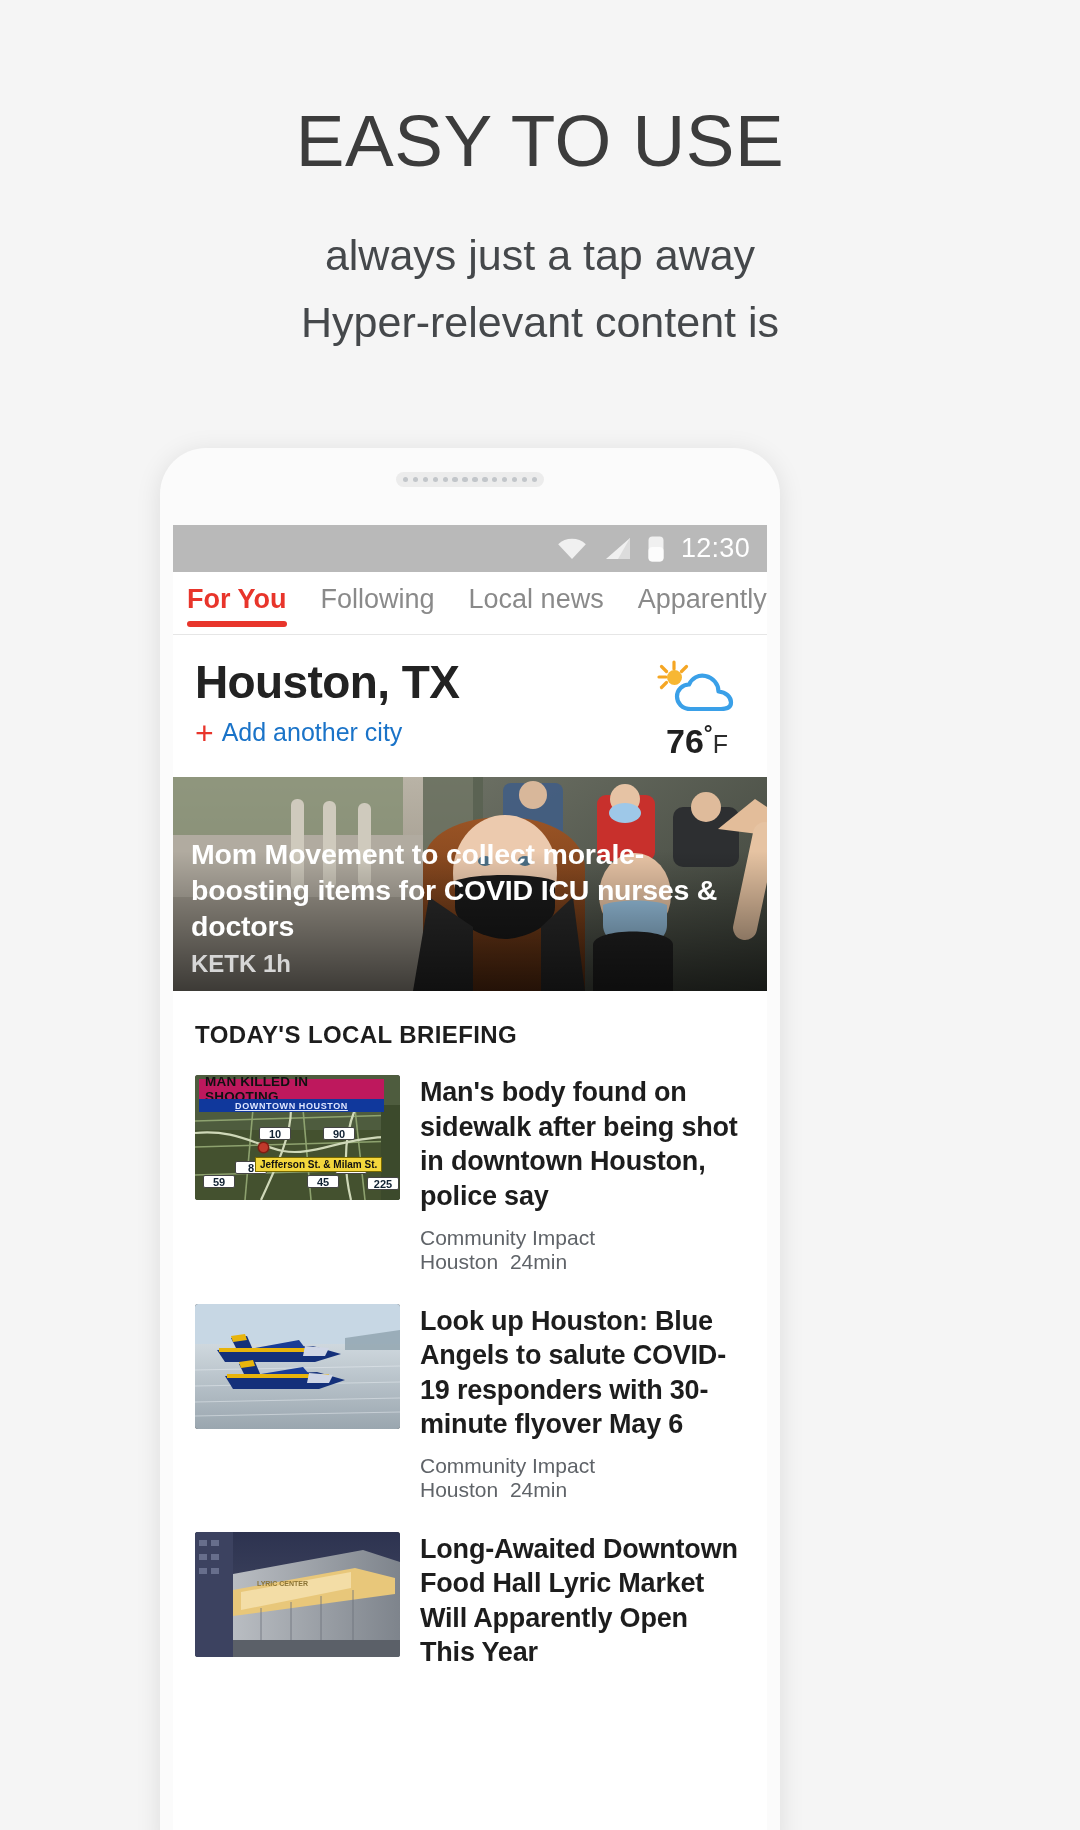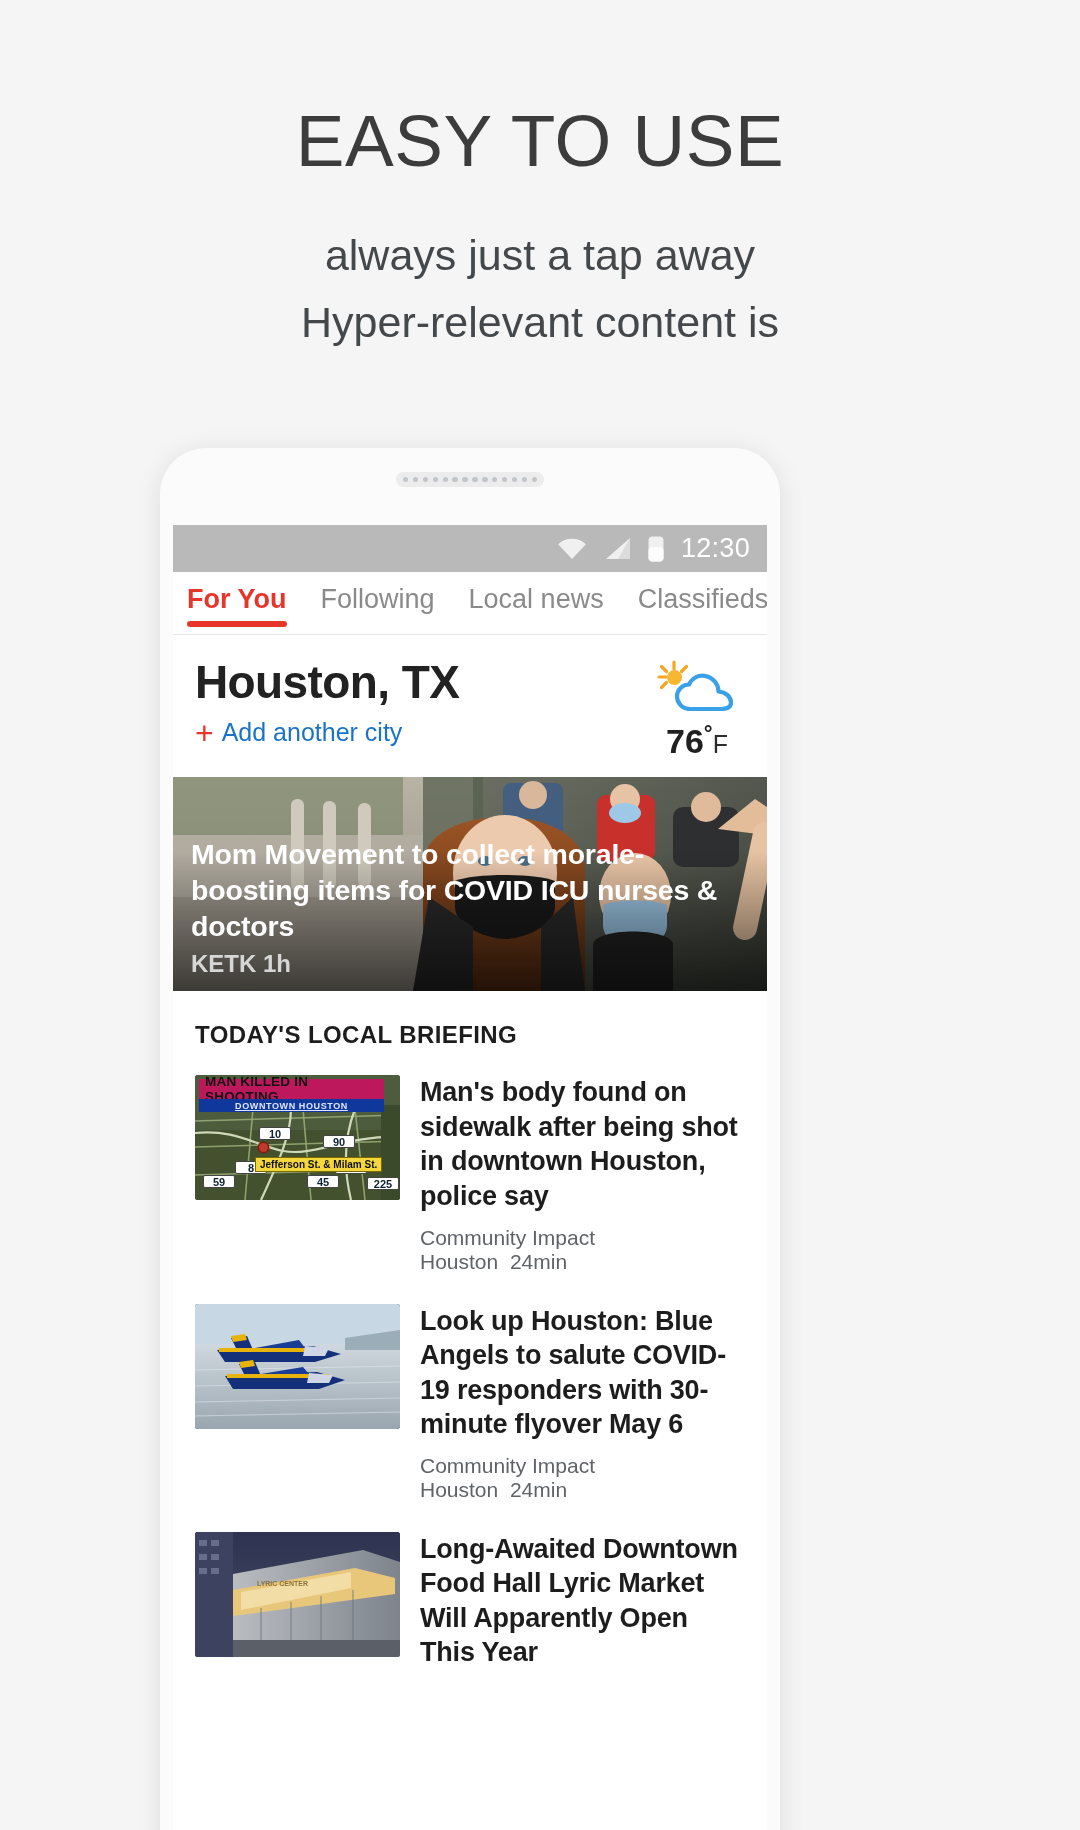--- a/index.html
+++ b/index.html
@@ -183,21 +183,21 @@
             <rect x="0.5" y="11" width="15" height="14.5" rx="4" fill="#fcfcfc"></rect>
           </svg>
         </span>
         <span class="sb-time">12:30</span>
       </div>
 
       <div class="tabs">
         <div class="tab active">For You</div>
         <div class="tab">Following</div>
         <div class="tab">Local news</div>
-        <div class="tab">Classifieds</div>
+        <div class="tab">Apparently</div>
 
       </div>
 
       <div class="city-head">
         <div>
           <div class="city-name">Houston, TX</div>
           <div class="add-city">
             <span class="plus">+</span>
             <span class="add-city-txt">Add another city</span>
           </div>
@@ -301,21 +301,21 @@
               </g>
               <rect x="186" y="30" width="19" height="95" fill="#3c4a2c"></rect>
             </svg>
             <div class="t1-banner">
               <span>MAN KILLED IN SHOOTING</span>
             </div>
             <div class="t1-sub">
               <span>DOWNTOWN HOUSTON</span>
             </div>
             <div class="shield" style="left:64px; top:52px;">10</div>
-            <div class="shield" style="left:128px; top:60px;">90</div>
+            <div class="shield" style="left:128px; top:52px;">90</div>
             <div class="shield" style="left:140px; top:86px;">610</div>
             <div class="shield" style="left:40px; top:86px;">8</div>
             <div class="shield" style="left:8px; top:100px;">59</div>
             <div class="shield" style="left:112px; top:100px;">45</div>
             <div class="shield" style="left:172px; top:102px;">225</div>
             <div class="t1-pin"></div>
             <div class="t1-label">Jefferson St. &amp; Milam St.</div>
           </div>
           <div class="row-body">
             <div class="row-title">Man's body found on sidewalk after being shot in downtown Houston, police say</div>

